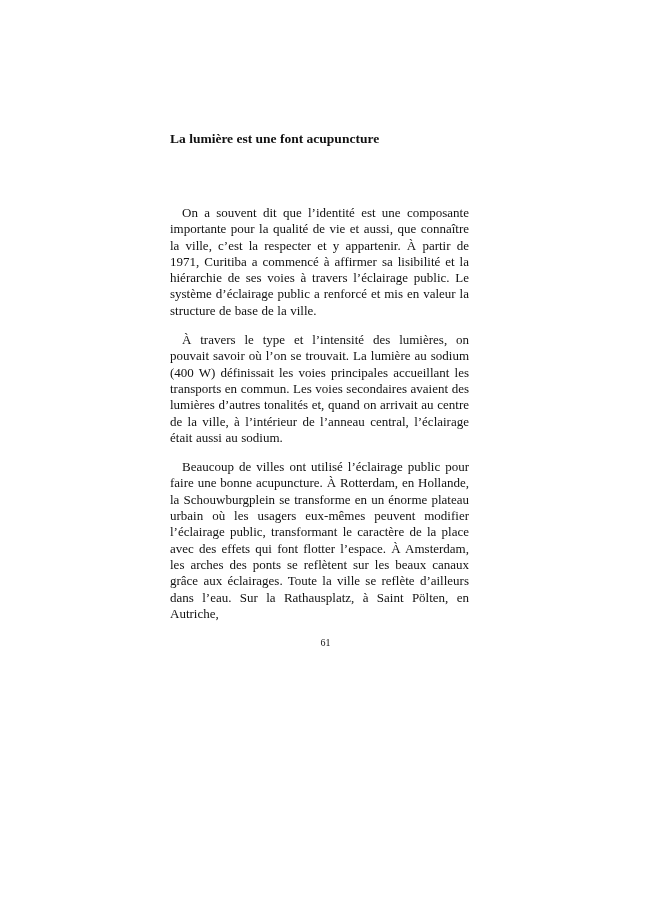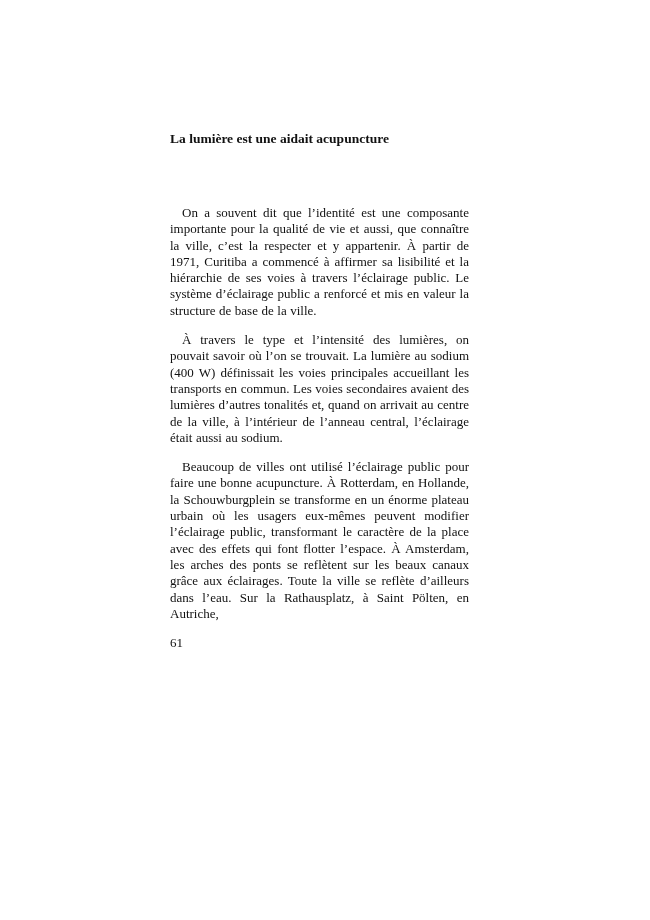--- a/index.html
+++ b/index.html
@@ -30,32 +30,32 @@
   }
   .doc-paragraph {
     font-size: 13px;
     line-height: 16.3px;
     text-align: justify;
     text-indent: 12px;
     margin: 0 12px 13px 0;
     word-spacing: 0.3px;
   }
   .page-number {
-    text-align: left;
-    font-size: 13px;
+    text-align: center;
+    font-size: 10px;
     line-height: 16px;
     margin-top: 1px;
   }
 </style>
 </head>
 <body>
 
 <div class="page">
   <div class="text-block">
-    <h1 class="doc-title">La lumière est une aidait acupuncture</h1>
+    <h1 class="doc-title">La lumière est une font acupuncture</h1>
 
     <p class="doc-paragraph">On a souvent dit que l’identité est une composante importante pour la qualité de vie et aussi, que connaître la ville, c’est la respecter et y appartenir. À partir de 1971, Curitiba a commencé à affirmer sa lisibilité et la hiérarchie de ses voies à travers l’éclairage public. Le système d’éclairage public a renforcé et mis en valeur la structure de base de la ville.</p>
 
     <p class="doc-paragraph">À travers le type et l’intensité des lumières, on pouvait savoir où l’on se trouvait. La lumière au sodium (400 W) définissait les voies principales accueillant les transports en commun. Les voies secondaires avaient des lumières d’autres tonalités et, quand on arrivait au centre de la ville, à l’intérieur de l’anneau central, l’éclairage était aussi au sodium.</p>
 
 
     <p class="doc-paragraph">Beaucoup de villes ont utilisé l’éclairage public pour faire une bonne acupuncture. À Rotterdam, en Hollande, la Schouwburgplein se transforme en un énorme plateau urbain où les usagers eux-mêmes peuvent modifier l’éclairage public, transformant le caractère de la place avec des effets qui font flotter l’espace. À Amsterdam, les arches des ponts se reflètent sur les beaux canaux grâce aux éclairages. Toute la ville se reflète d’ailleurs dans l’eau. Sur la Rathausplatz, à Saint Pölten, en Autriche,</p>
 
     <div class="page-number">61</div>
   </div>

